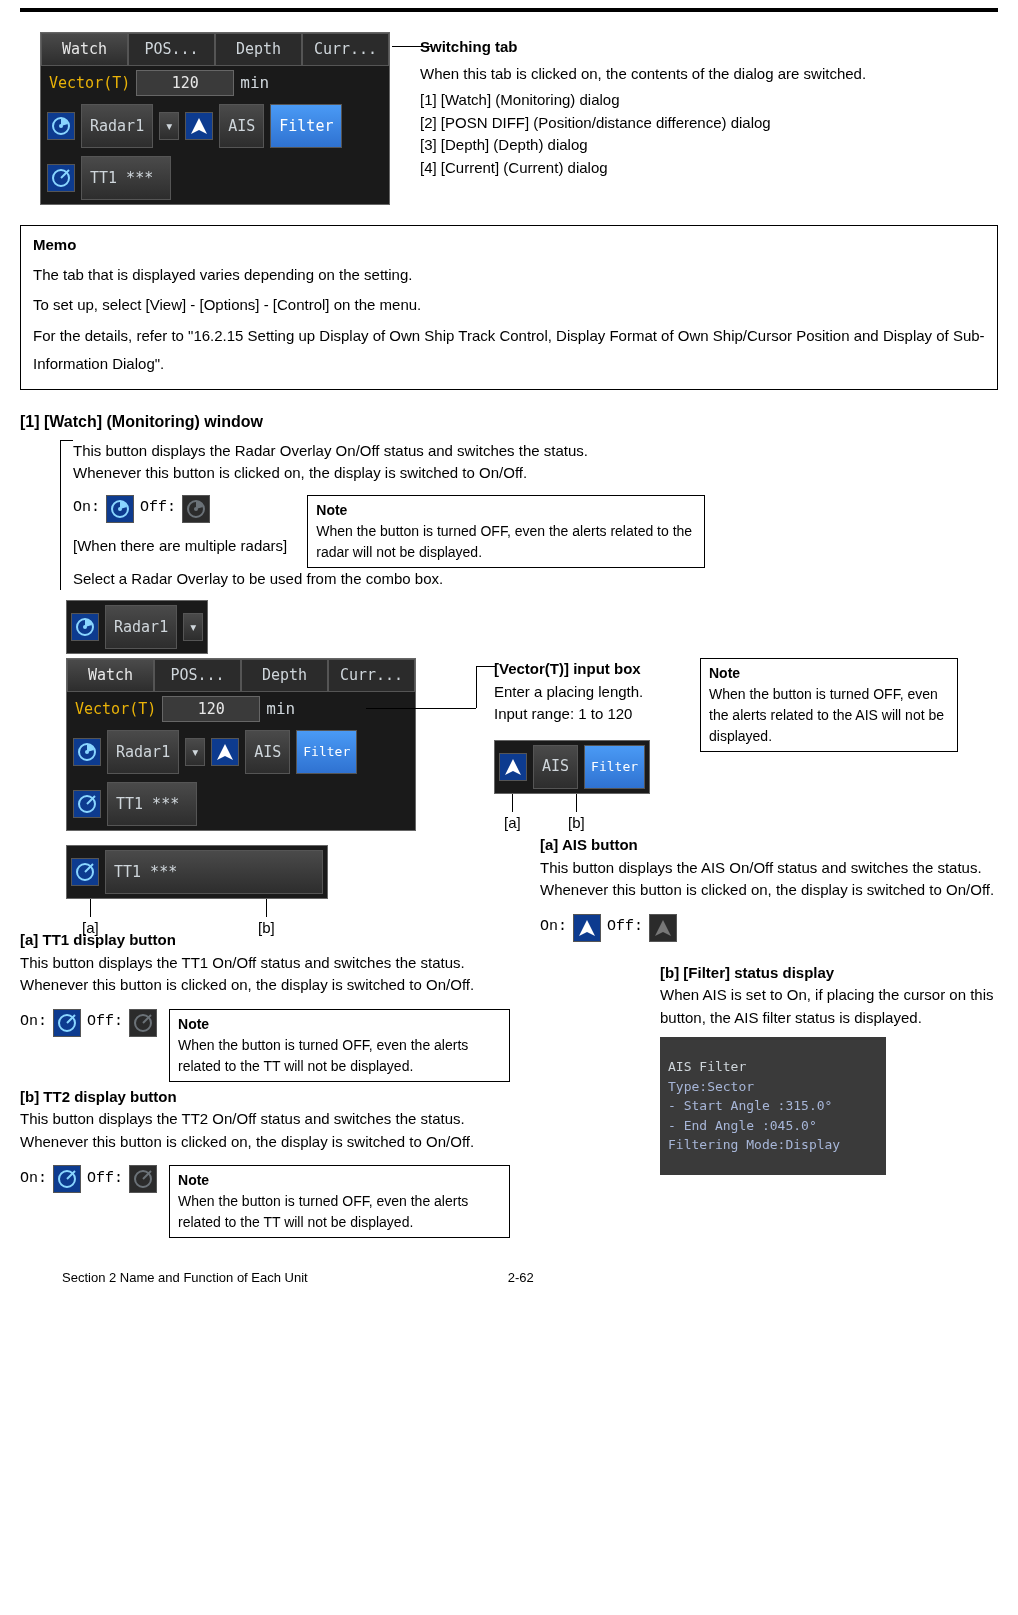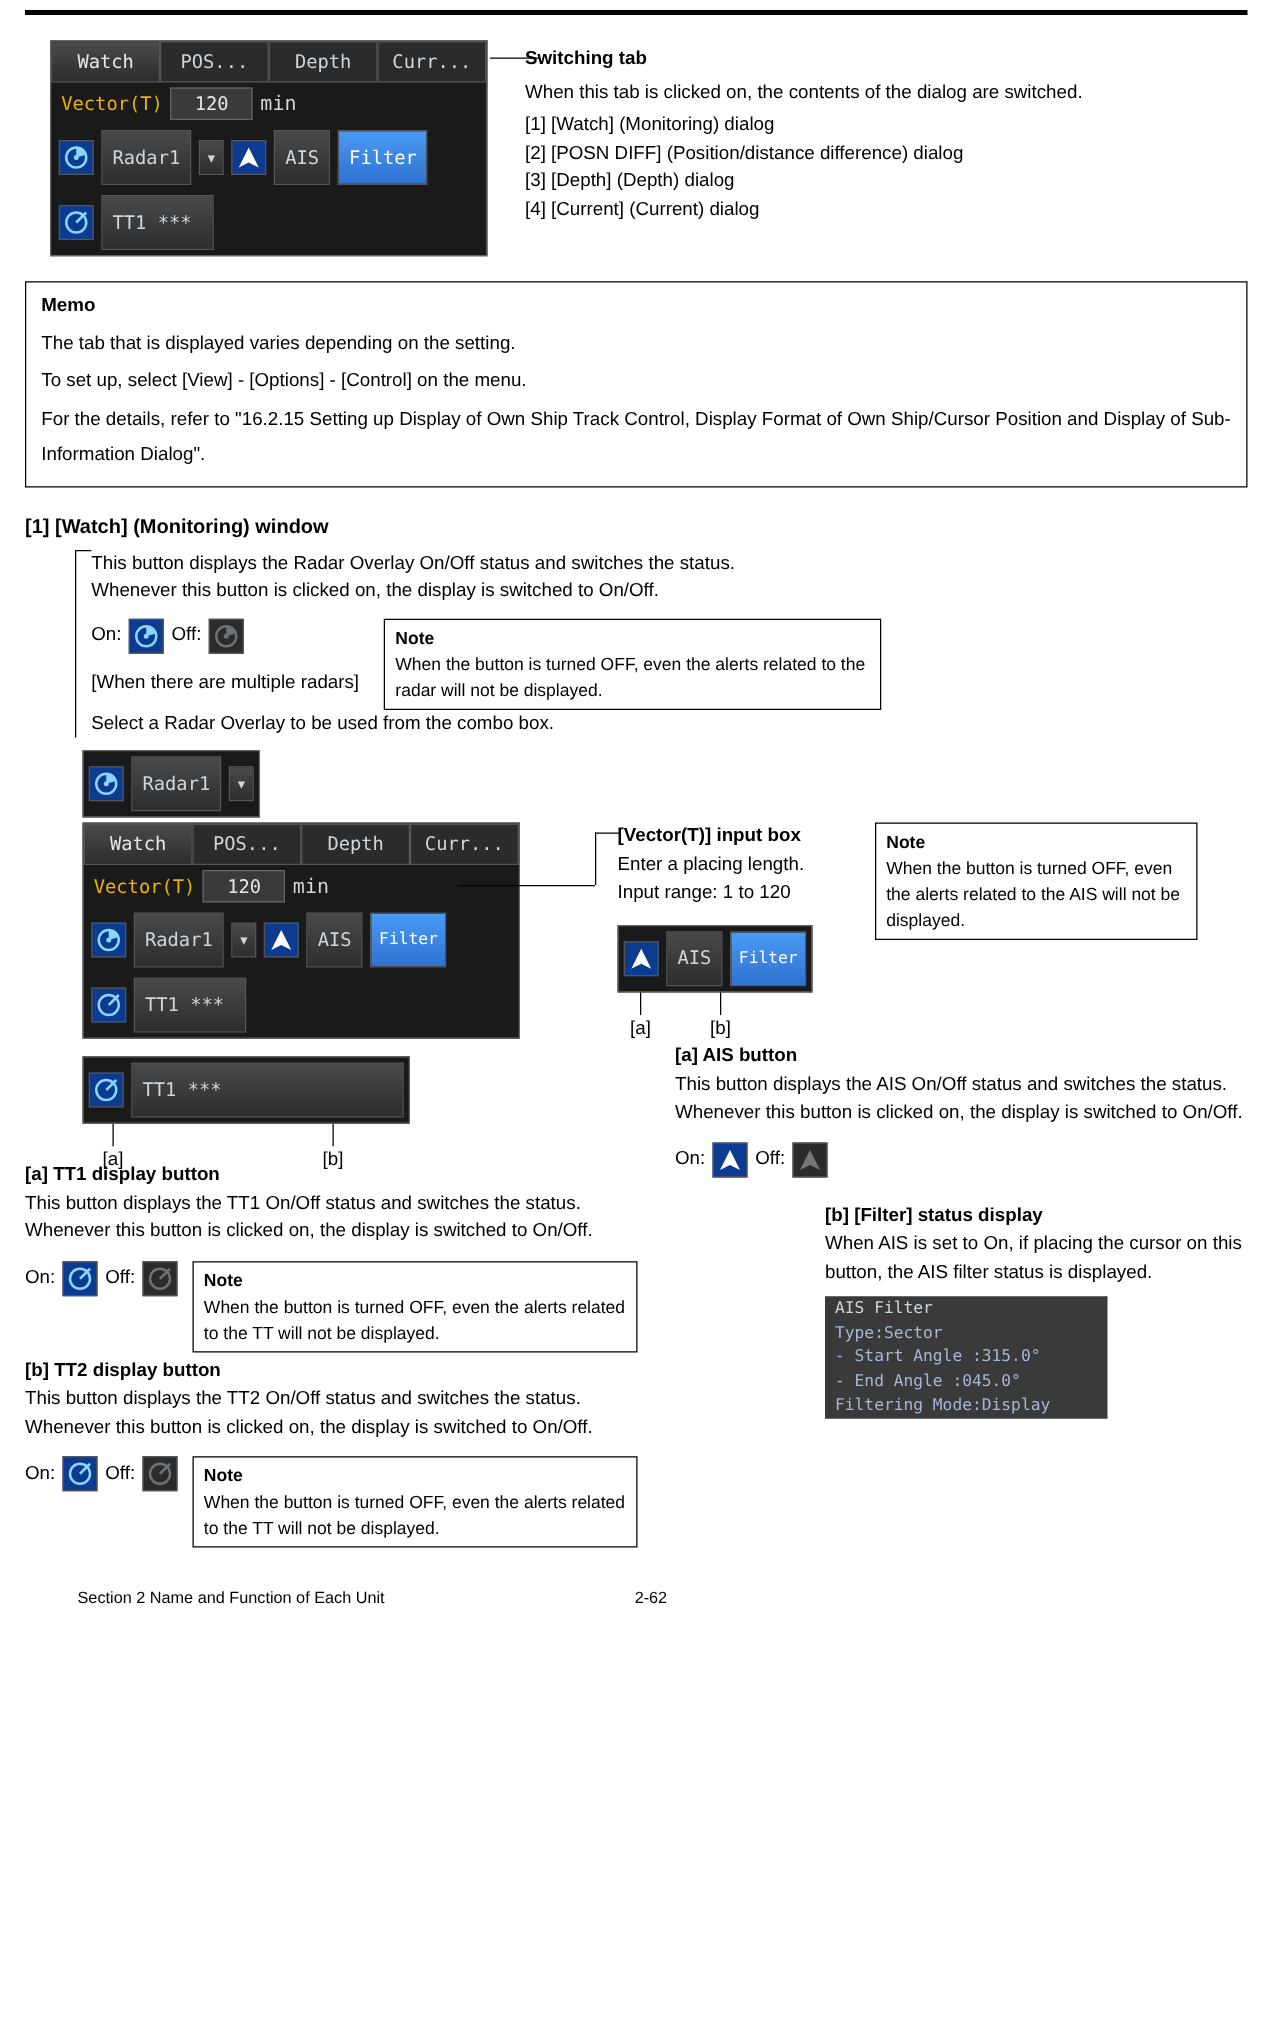--- a/index.html
+++ b/index.html
@@ -25,21 +25,21 @@
   .ui-tab {
     flex:1; text-align:center; padding:4px 2px;
     border:1px solid #555; background:#2b2b2b;
     font-size:15px; color:#cfd6db;
   }
   .ui-tab.active { background:linear-gradient(#4a4a4a,#2d2d2d); color:#e8e8e8;}
   .ui-row { display:flex; align-items:center; padding:4px 8px; gap:6px; }
   .ui-label { color:#eab308; font-size:15px; }
   .ui-input {
     background:#3a3a3a; color:#e8e8e8; border:1px solid #666;
-    width:60px; text-align:center; padding:1px 2px; font-family:inherit; font-size:15px;
+    width:60px; text-align:center; padding:1px 18px; font-family:inherit; font-size:15px;
   }
   .ui-unit { color:#cfd6db; font-size:16px; }
   .btn-row { display:flex; gap:6px; align-items:center; padding:4px 6px;}
   .icon-box {
     width:28px; height:28px; display:flex; align-items:center; justify-content:center;
     border:1px solid #555; box-sizing:border-box;
   }
   .icon-box.on  { background:#0d3b8f; }
   .icon-box.off { background:#2b2b2b; }
   .txtbtn {
@@ -71,28 +71,28 @@
   }
   .small-note .t { font-weight:bold; }
 
   h3.sect { font-weight:bold; font-size:16px; margin: 18px 0 6px 0;}
 
   .callout { position:relative; }
   .lead-line { position:absolute; background:#000;}
   .vline { width:1px; }
   .hline { height:1px; }
 
-  .onoff { display:flex; align-items:center; gap:6px; font-size:15px;}
+  .onoff { display:flex; align-items:center; gap:6px; font-size:15px;font-family:Liberation Mono, monospace;}
 
   .ais-tooltip {
     background:#3a3a3a;
     color:#a7b6d8;
     font-family:"Consolas",monospace;
     font-size:13px;
-    padding:0 8px;
+    padding:20px 8px;
     line-height:1.5;
     width:210px;
   }
   .ais-tooltip .hdr { color:#cfd6db;}
 
   .footer { display:flex; font-size:13px; margin-top:30px; gap:200px;margin-left:42px;}
 
   .sub-title { font-weight:bold; }
 </style>
 </head>

